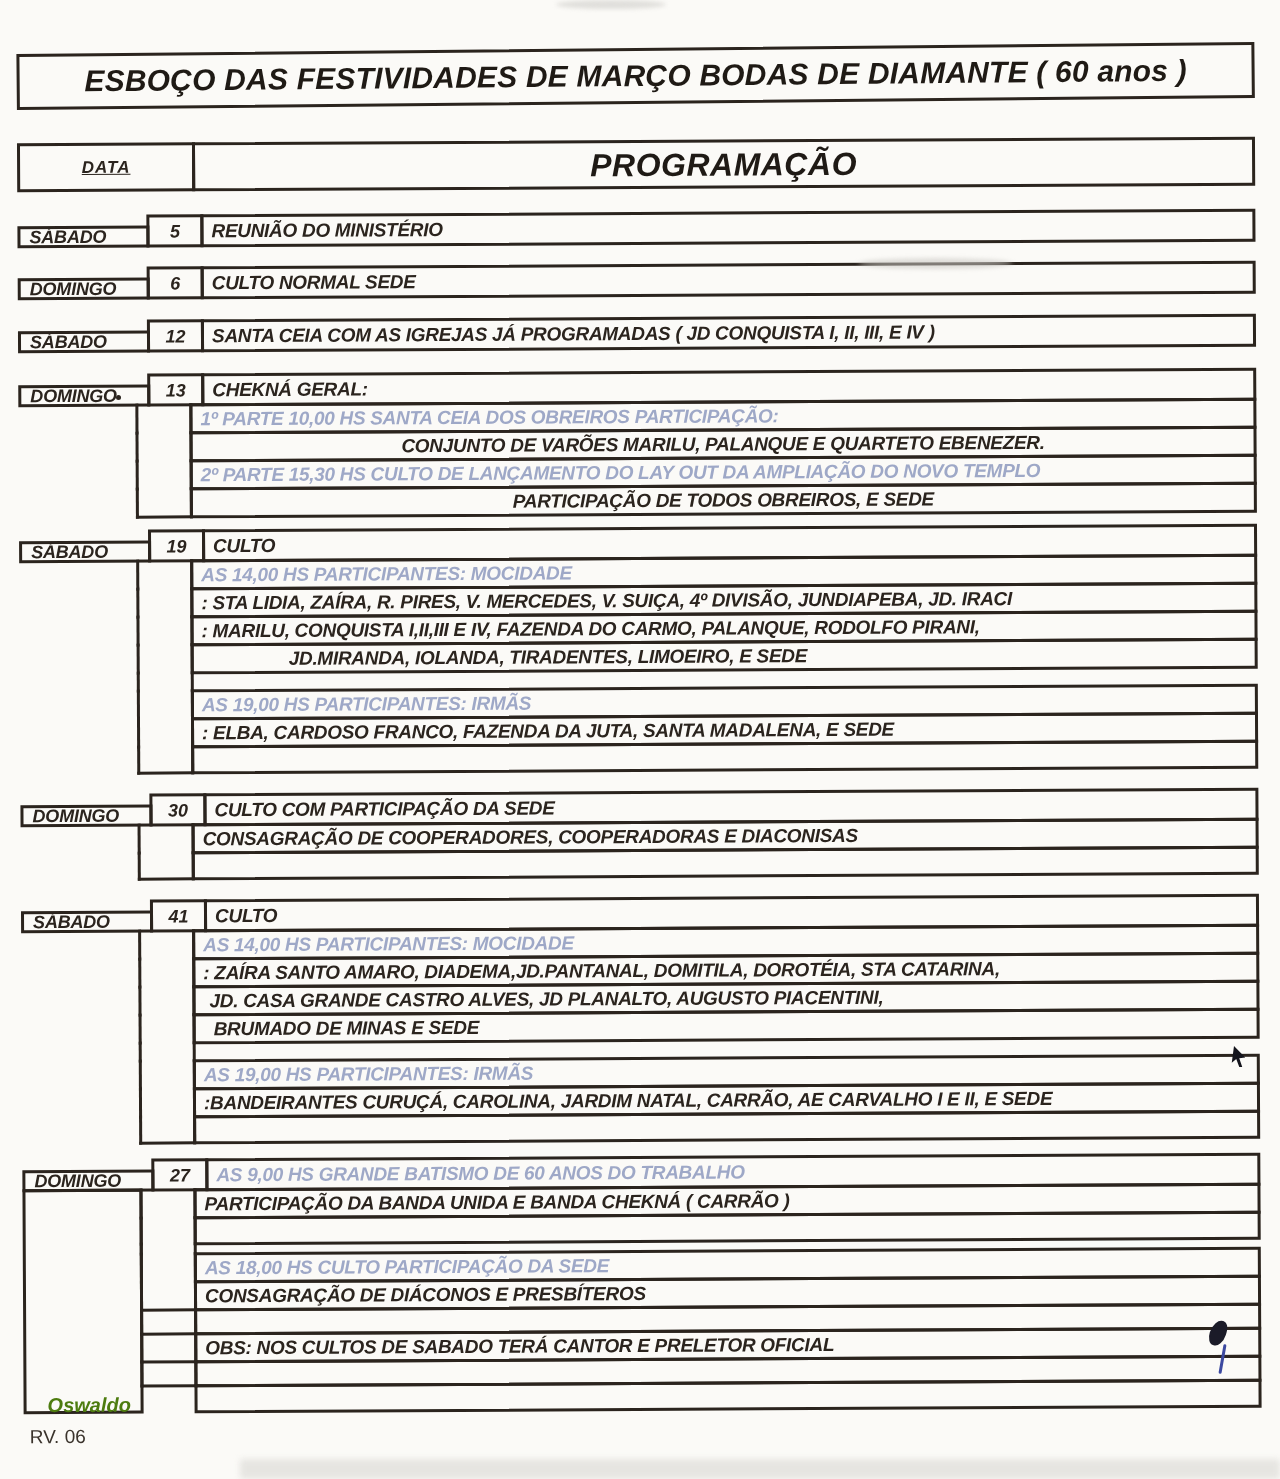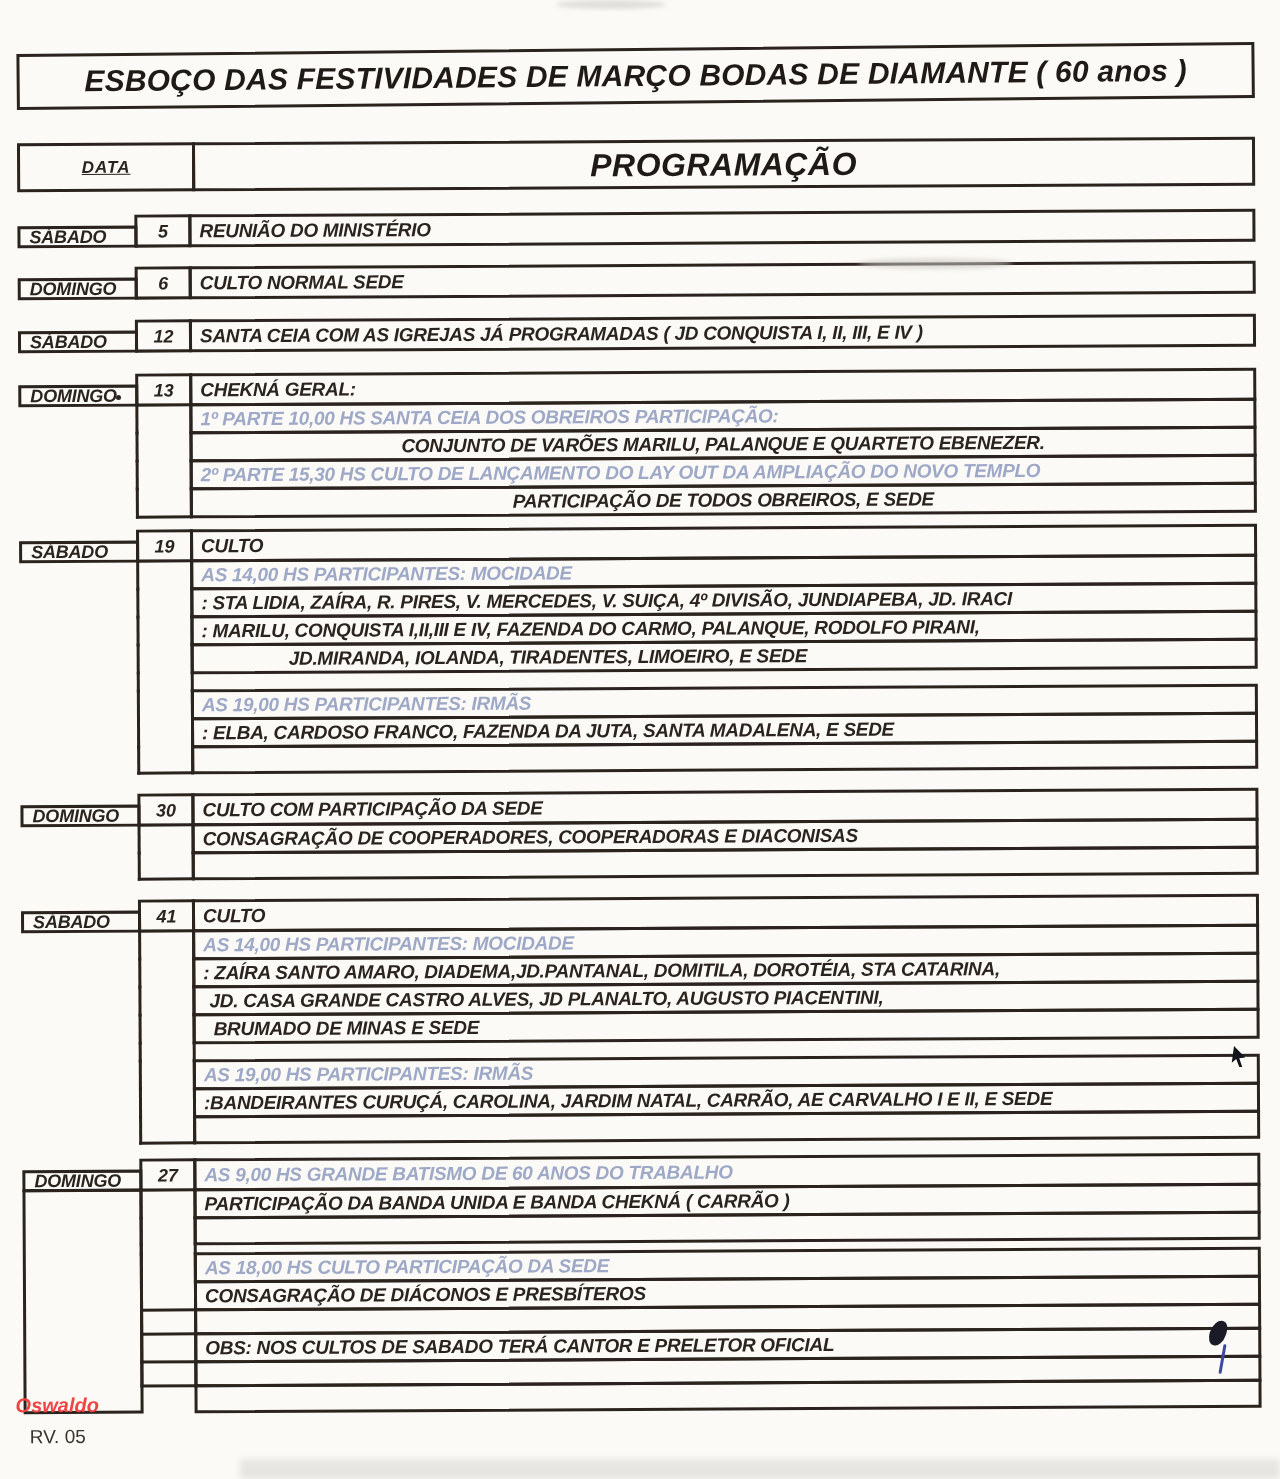--- a/index.html
+++ b/index.html
@@ -36,40 +36,40 @@
   .hdr .cell{box-sizing:border-box;border:3px solid var(--ink);display:flex;align-items:center;}
   .hdr .data-cell{width:178px;justify-content:center;}
   .hdr .data-cell span{font:italic 700 17px/1 "Liberation Sans", sans-serif;color:var(--ink);letter-spacing:1px;text-decoration:underline;}
   .hdr .prog-cell{flex:1;margin-left:-3px;justify-content:center;}
   .hdr .prog-cell span{font:italic 700 32px/1 "Liberation Sans", sans-serif;color:#1f1a15;letter-spacing:0.5px;}
   
   .block{position:absolute;left:20px;width:1238px;}
   .row{display:flex;height:31px;margin-top:-3px;}
   .row.first{height:33px;margin-top:0;}
   .cellb{box-sizing:border-box;border:3px solid var(--ink);}
-  .day{width:120px;display:flex;align-items:center;padding-left:9px;margin-top:11px;}
+  .day{width:132px;display:flex;align-items:center;padding-left:9px;margin-top:11px;}
   .day span{font:italic 700 18px/1 "Liberation Sans", sans-serif;color:var(--ink);letter-spacing:-0.2px;}
   .num{width:57px;margin-left:-3px;display:flex;align-items:center;justify-content:center;}
   .num span{font:italic 700 18px/1 "Liberation Sans", sans-serif;color:var(--ink);}
   .content{flex:1;margin-left:-3px;display:flex;align-items:center;padding-left:8px;overflow:hidden;}
   .pad{width:117px;}
   .strip{width:57px;box-sizing:border-box;border-left:3px solid var(--ink);border-right:3px solid var(--ink);}
   .strip.end{border-bottom:3px solid var(--ink);}
   .row.gap{height:21px;}
   .row.gap .gap-content{flex:1;}
   .txt{font:italic 700 19px/1 "Liberation Sans", sans-serif;color:var(--ink);letter-spacing:-0.3px;white-space:nowrap;}
   .txt.faded{color:var(--faded);font-weight:700;}
   .content.center{justify-content:center;padding-left:0;}
   
   .tallbox{
     position:absolute;left:0;top:30px;width:120px;bottom:0;
     border:3px solid var(--ink);box-sizing:border-box;pointer-events:none;
   }
   
-  .sig{position:absolute;left:12px;top:1392px;font:italic 700 20px/1 "Liberation Sans", sans-serif;color:#ef4444;}
+  .sig{position:absolute;left:44px;top:1392px;font:italic 700 20px/1 "Liberation Sans", sans-serif;color:#4d7c0f;}
   .rev{position:absolute;left:26px;top:1424px;font:400 19px/1 "Liberation Sans", sans-serif;color:#3a332c;}
   
   .smudge1{position:absolute;left:858px;top:258px;width:155px;height:11px;background:#c8c6c1;opacity:.55;border-radius:50%;filter:blur(2px);}
   .smudge-top{position:absolute;left:556px;top:0;width:110px;height:9px;background:#cecdc9;opacity:.6;border-radius:50%;filter:blur(2px);}
   .dot1{position:absolute;left:116px;top:395px;width:5px;height:5px;background:#2b241e;border-radius:50%;}
   .inkmark-a{
     position:absolute;left:1231px;top:1046px;width:15px;height:21px;background:#14141c;
     clip-path:polygon(20% 0, 95% 55%, 55% 58%, 75% 100%, 55% 100%, 35% 62%, 5% 80%);
   }
   .inkmark-b{position:absolute;left:1210px;top:1320px;width:16px;height:26px;background:#1b1b28;
@@ -414,21 +414,21 @@
       <div class="row" style="height:29px;">
         <div class="pad"></div>
           <div style="width:57px;"></div>
         <div class="cellb content">
             <span class="txt"></span>
           </div>
       </div>
     </div>
 
     <div class="sig">Oswaldo</div>
-    <div class="rev">RV. 05</div>
+    <div class="rev">RV. 06</div>
   </div>
 
   <div class="smudge-top"></div>
   <div class="smudge1"></div>
   <div class="dot1"></div>
   <div class="inkmark-a"></div>
   <div class="inkmark-b"></div>
   <div class="inkmark-b-tail"></div>
   <div class="bottom-band"></div>
 </div>

